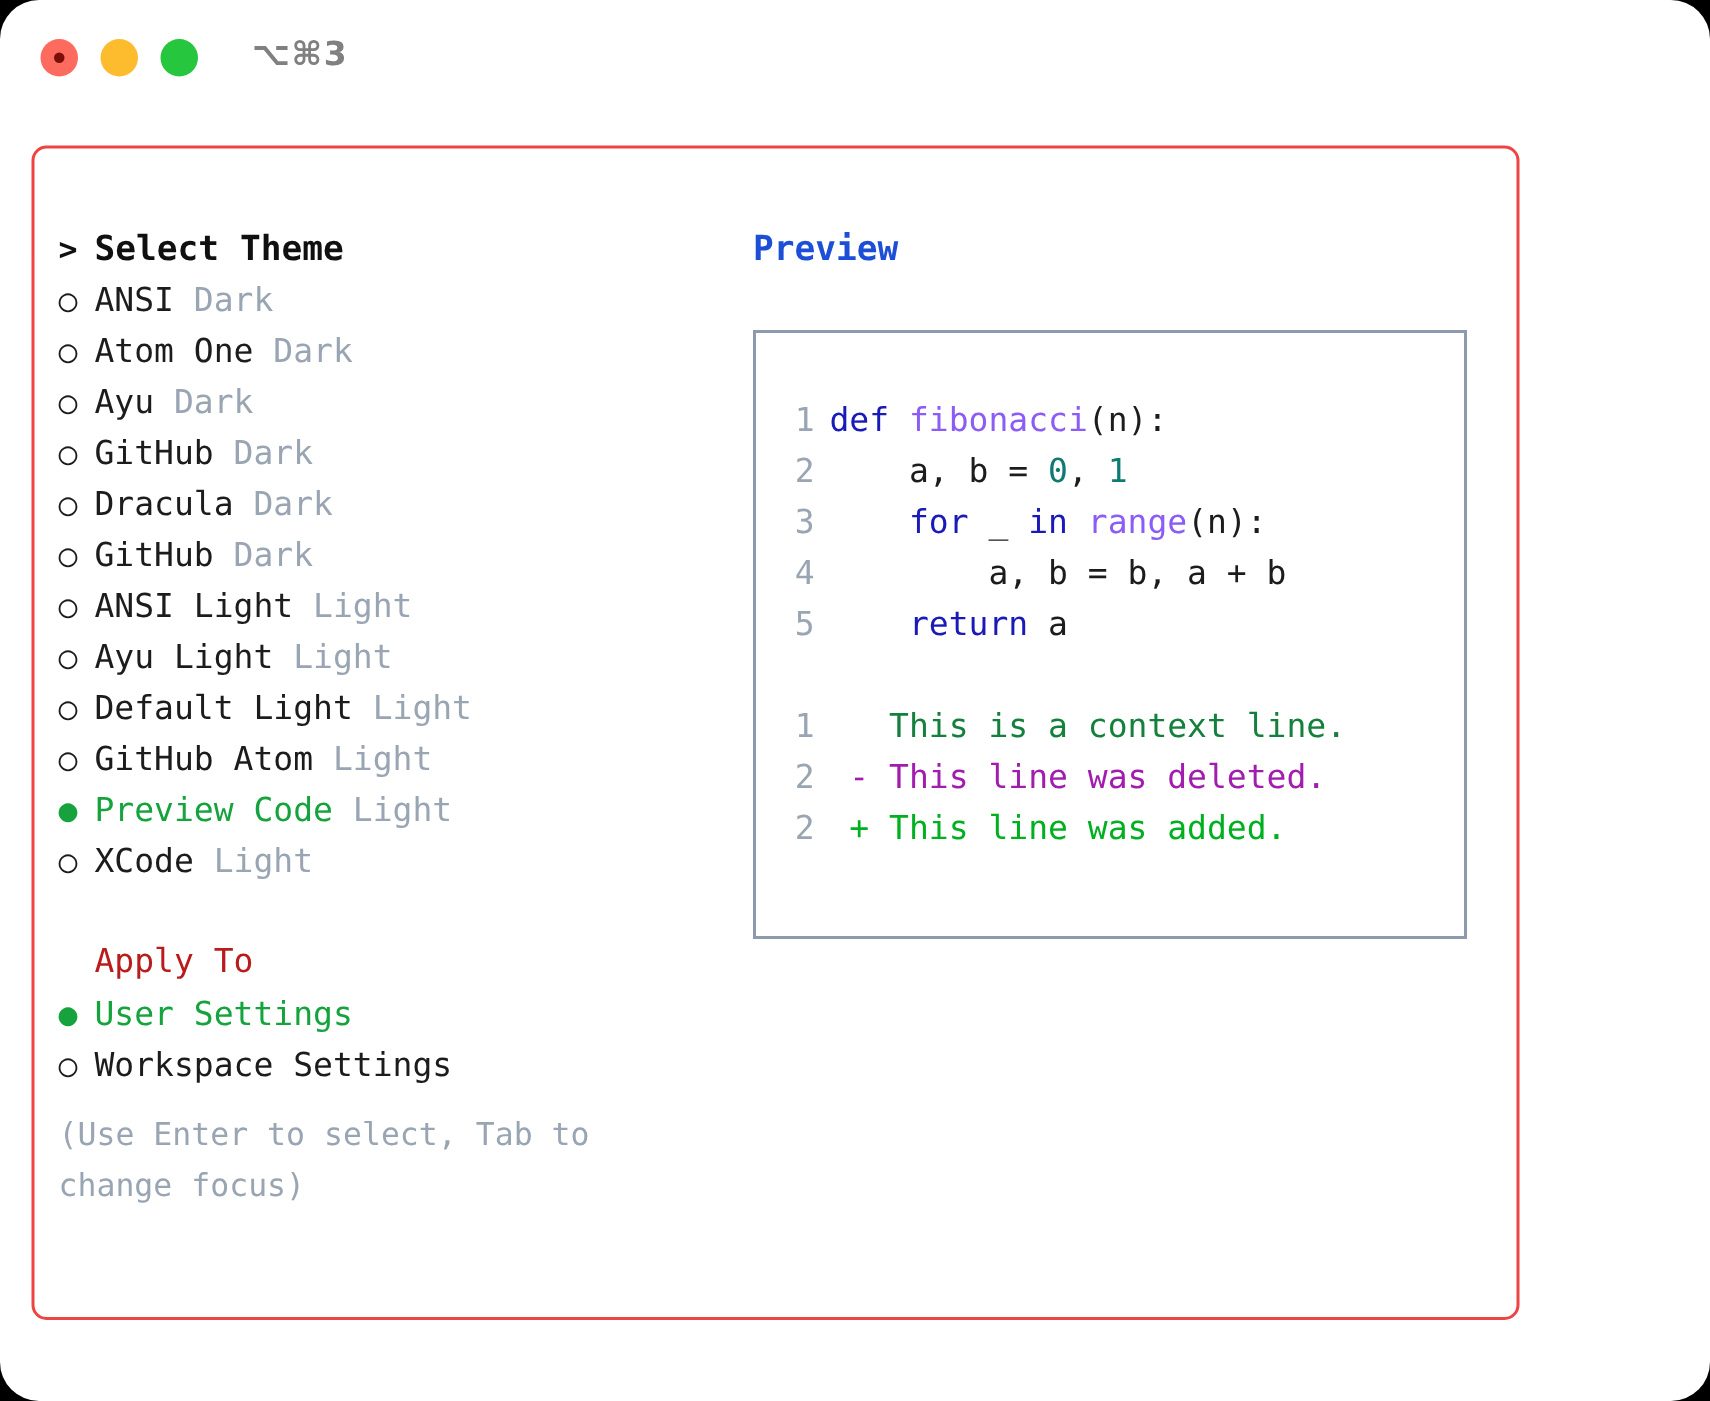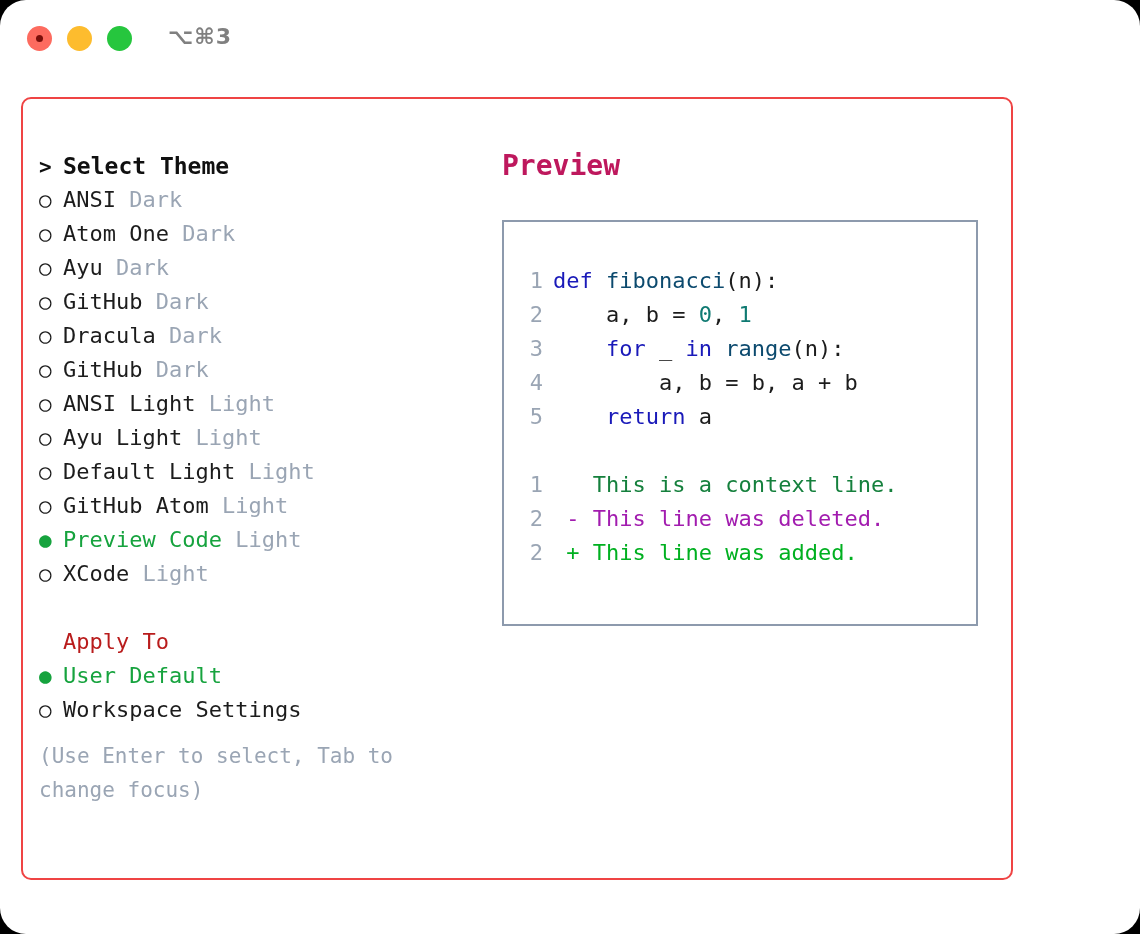--- a/index.html
+++ b/index.html
@@ -124,23 +124,23 @@
   }
 
   
   #right-col {
     position: absolute;
     left: 479px;
     top: 50px;
     width: 490px;
   }
   #preview-title {
-    font-size: 28px;
+    font-size: 23px;
     font-weight: 700;
-    color: #be185d;
+    color: #1d4ed8;
     line-height: 34px;
   }
   #preview-box {
     margin-top: 37px;
     width: 476px;
     height: 406px;
     border: 2px solid #8d9aad;
     box-sizing: border-box;
     background: #ffffff;
     position: relative;
@@ -154,21 +154,21 @@
     white-space: pre;
   }
   .ln {
     display: inline-block;
     width: 24px;
     text-align: right;
     color: #9aa5b4;
     margin-right: 10px;
   }
   .kw   { color: #1a1ab9; }
-  .fn   { color: #0c4a6e; }
+  .fn   { color: #8b5cf6; }
   .num  { color: #0f7a72; }
   .plain{ color: #1c1c1c; }
   .ctx  { color: #15803d; }
   .del  { color: #a21caf; }
   .add  { color: #00b020; }
   .blank-line { height: 34px; }
 </style>
 </head>
 <body>
 
@@ -203,21 +203,21 @@
           <div class="row"><span class="marker">○</span><span>GitHub Atom</span><span class="badge"> Light</span></div>
           <div class="row selected"><span class="marker">●</span><span>Preview Code</span><span class="badge"> Light</span></div>
           <div class="row"><span class="marker">○</span><span>XCode</span><span class="badge"> Light</span></div>
         </div>
 
       <div class="spacer-row"></div>
 
       <div class="row sub-label">Apply To</div>
 
       <div id="apply-rows">
-          <div class="row selected"><span class="marker">●</span><span>User Default</span></div>
+          <div class="row selected"><span class="marker">●</span><span>User Settings</span></div>
           <div class="row"><span class="marker">○</span><span>Workspace Settings</span></div>
         </div>
     </div>
 
     <div id="hint">(Use Enter to select, Tab to change focus)</div>
 
     <div id="right-col">
       <div id="preview-title">Preview</div>
 
       <div id="preview-box">

